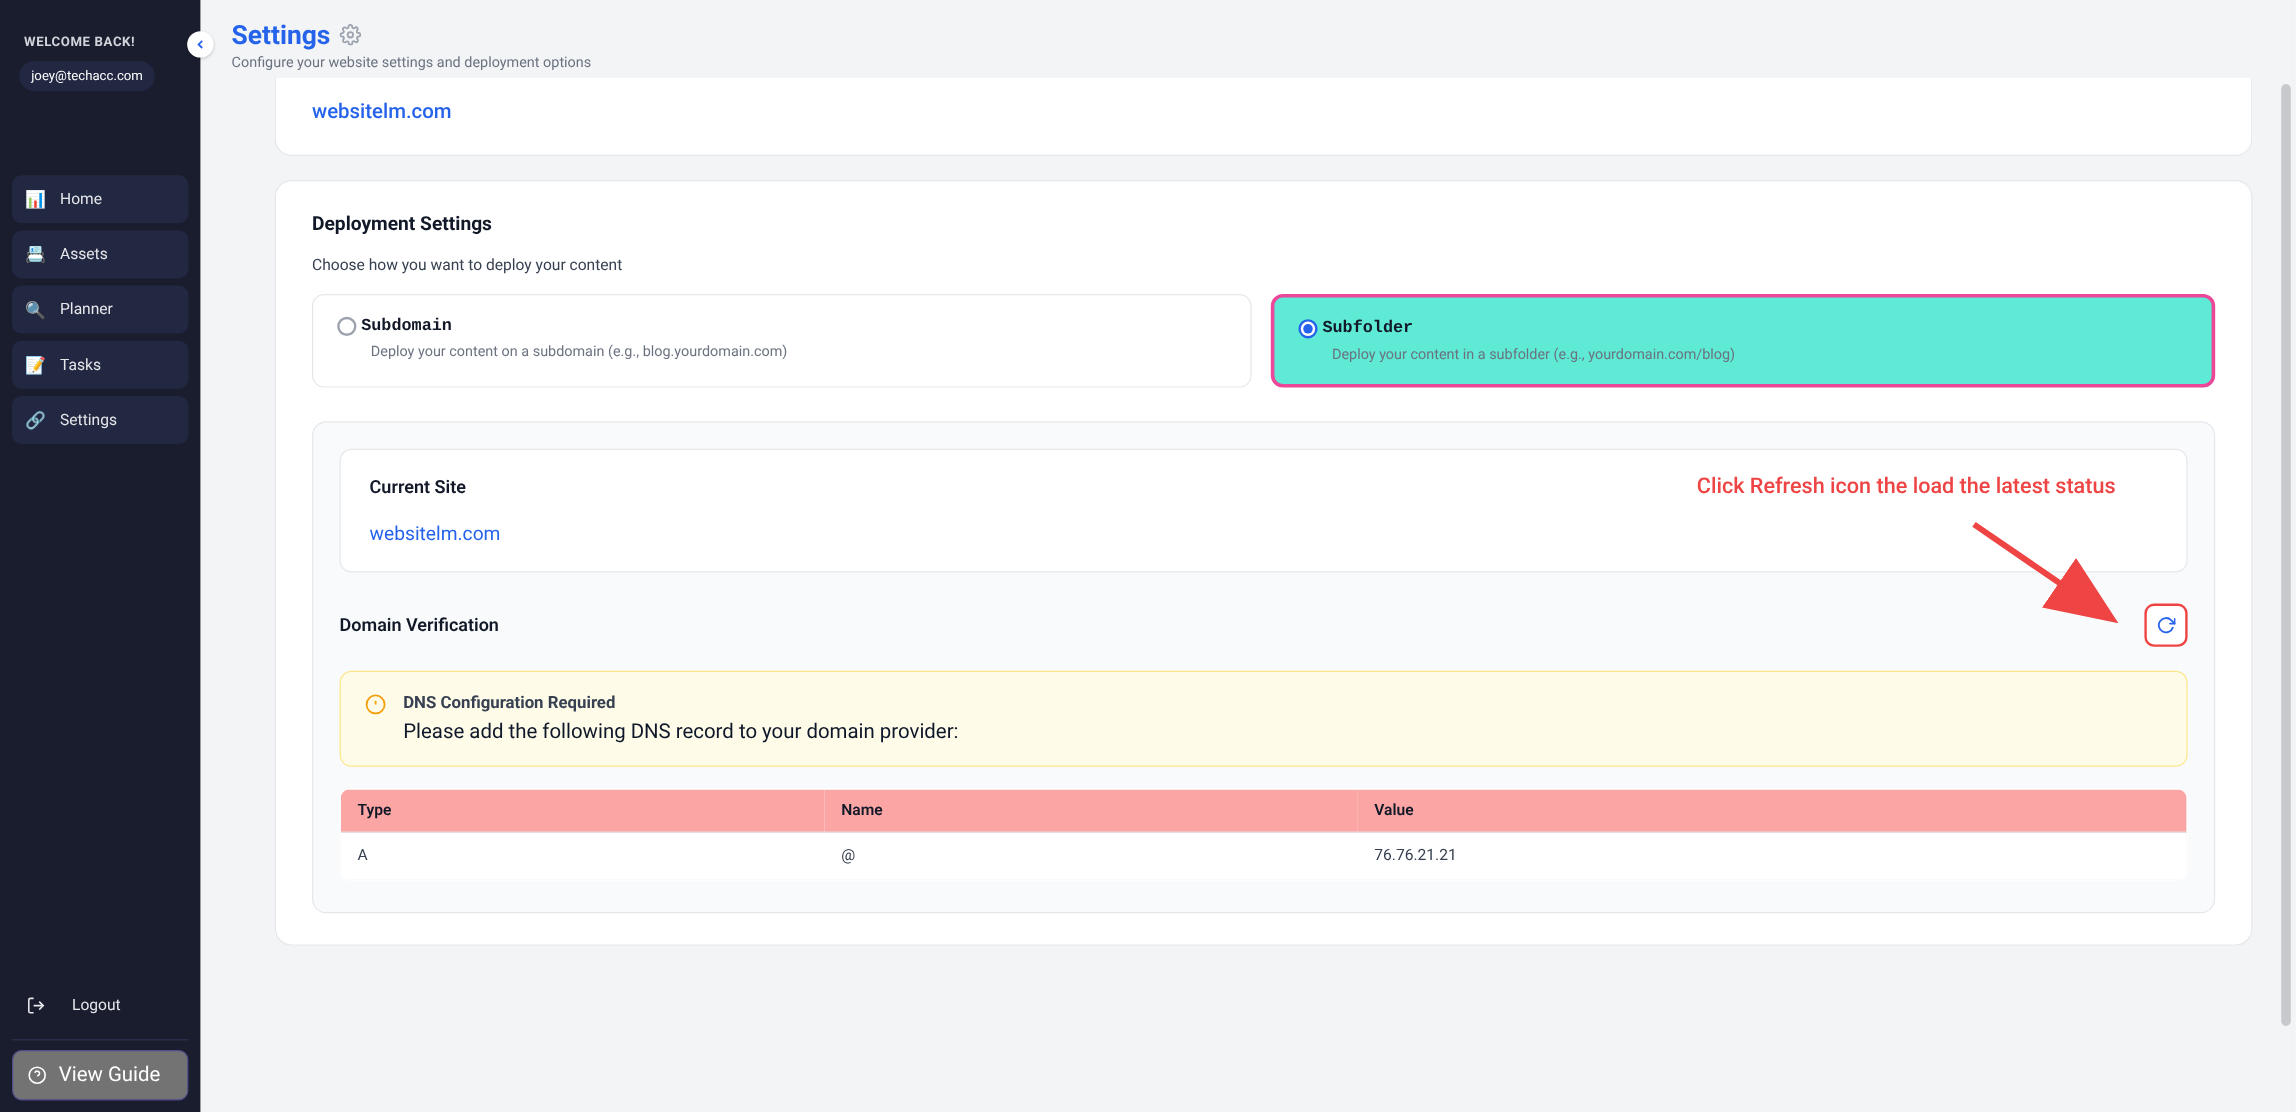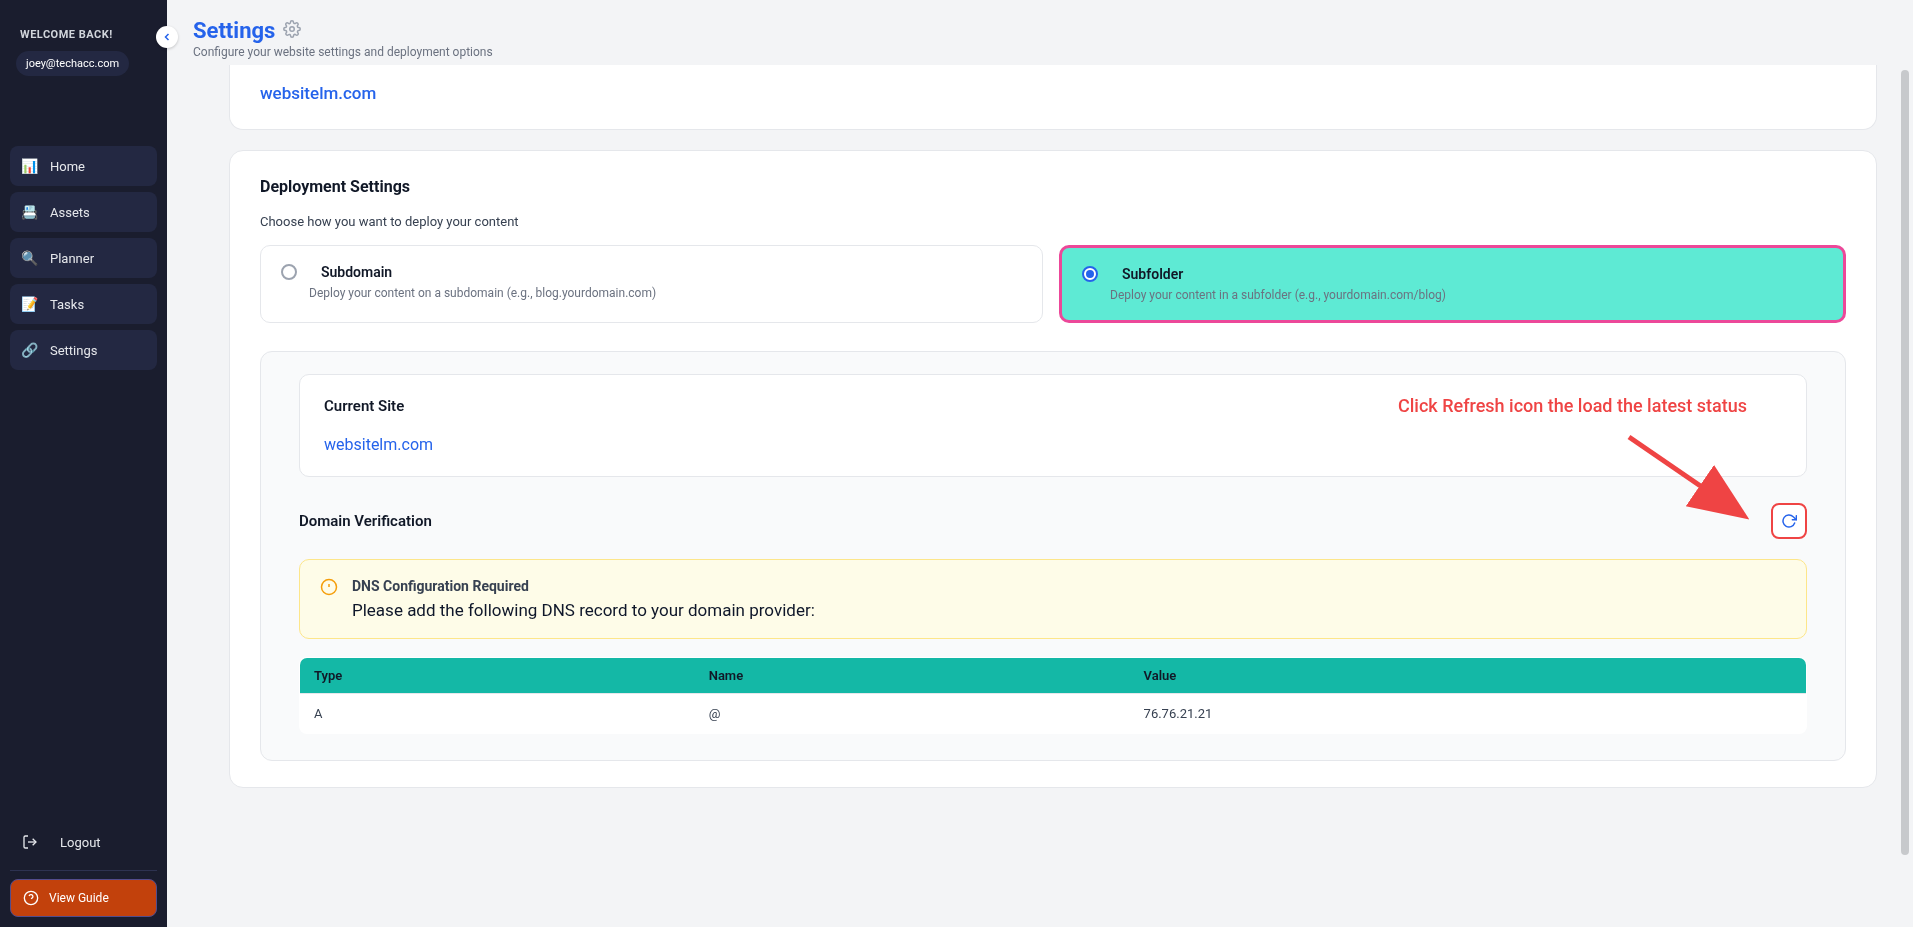--- a/index.html
+++ b/index.html
@@ -56,22 +56,22 @@
   color: #e5e7eb;
   background: #232842;
 }
 .nav-item .nav-icon { width:16px; height:16px; font-size:14px; display:flex; align-items:center; justify-content:center;}
 .bottom-area { margin-top:auto; padding: 0 10px 10px; }
 .logout-item { display:flex; align-items:center; gap:22px; padding:12px 12px; font-size:13px; cursor:pointer; color:#e5e7eb; }
 .logout-item svg { width:16px; height:16px; }
 .hr { border: none; border-top:1px solid #2d3250; margin: 8px 0; }
 .guide-btn {
   display:flex; align-items:center; gap:10px; justify-content:flex-start;
-  background:#c2410c; border:1px solid #524c8c; border-radius:8px;
-  padding:10px 12px; font-size:12px; color:#fff; cursor:pointer;text-align:center;
+  background:#737373; border:1px solid #524c8c; border-radius:8px;
+  padding:10px 12px; font-size:17px; color:#fff; cursor:pointer;text-align:center;
 }
 .guide-btn svg{ width:16px; height:16px;}
 
 
 .main { flex:1; display:flex; flex-direction:column; overflow:hidden; background:#f3f4f6; }
 .topbar { padding: 18px 26px 6px; }
 .title-row { display:flex; align-items:center; gap:8px; }
 .title { font-size:22px; font-weight:700; color:#2563eb; }
 .gear { color:#9ca3af; }
 .subtitle { font-size:12px; color:#6b7280; margin-top:2px; }
@@ -87,34 +87,34 @@
 
 .section-title { font-size:16px; font-weight:700; color:#111827; margin-bottom:18px; }
 .section-sub { font-size:13px; color:#374151; margin-bottom:16px; }
 
 .radio-row { display:flex; gap:16px; }
 .radio-card {
   flex:1; border:1px solid #e5e7eb; border-radius:10px;
   padding:18px 20px; background:#fff; cursor:pointer;
 }
 .radio-card.selected { border:3px solid #ec4899; background:#5eead4; }
-.radio-head { display:flex; align-items:flex-end; gap:24px; margin-bottom:6px; }
+.radio-head { display:flex; align-items:flex-end; gap:4px; margin-bottom:6px;font-family:Liberation Mono, monospace; }
 .radio-dot {
   width:16px; height:16px; border-radius:50%; border:2px solid #9ca3af; background:#fff;
   display:flex; align-items:center; justify-content:center; flex-shrink:0;
 }
 .radio-card.selected .radio-dot { border-color:#2563eb; }
 .radio-dot-inner { width:8px; height:8px; border-radius:50%; background:#2563eb; display:none;}
 .radio-card.selected .radio-dot-inner { display:block; }
 .radio-label { font-size:14px; font-weight:600; }
 .radio-desc { font-size:12px; color:#6b7280; margin-left:28px; }
 
 .inner-panel {
   background:#f9fafb; border:1px solid #e5e7eb; border-radius:12px;
-  padding:22px 38px 26px; margin-top:28px;
+  padding:22px 22px 26px; margin-top:28px;
 }
 .current-site-box {
   background:#fff; border:1px solid #e5e7eb; border-radius:10px;
   padding:22px 24px; margin-bottom:26px;
 }
 .current-site-label { font-size:15px; font-weight:600; color:#111827; margin-bottom:20px; }
 .current-site-link { color:#2563eb; font-size:16px; }
 
 .dv-header { display:flex; align-items:center; justify-content:space-between; margin-bottom:20px; position:relative;gap:39px;}
 .dv-title { font-size:15px; font-weight:600; }
@@ -135,21 +135,21 @@
 .alert-box {
   background:#fefce8; border:1px solid #fde68a; border-radius:10px;
   padding:18px 20px; display:flex; gap:14px; margin-bottom:18px;
 }
 .alert-icon { color:#f59e0b; flex-shrink:0; }
 .alert-icon svg{ width:18px; height:18px; }
 .alert-title { font-size:14px; font-weight:700; color:#374151; margin-bottom:6px;}
 .alert-desc { font-size:17px; color:#0f172a; }
 
 .dns-table { width:100%; border-collapse:collapse; background:#fff; border-radius:8px; overflow:hidden; border:1px solid #e5e7eb;}
-.dns-table th { text-align:left; font-size:13px; font-weight:600; background:#14b8a6; padding:10px 14px; border-bottom:1px solid #e5e7eb; }
+.dns-table th { text-align:left; font-size:13px; font-weight:600; background:#fca5a5; padding:10px 14px; border-bottom:1px solid #e5e7eb; }
 .dns-table td { font-size:13px; padding:12px 14px; color:#374151; }
 
 .page-scrollbar {
   position:absolute; right:2px; top:70px; bottom:4px; width:12px;
 }
 .page-scrollbar-thumb { position:absolute; right:2px; width:8px; background:#c7c9cc; border-radius:4px; top:0; height:92%; }
 
 </style>
 </head>
 <body>

